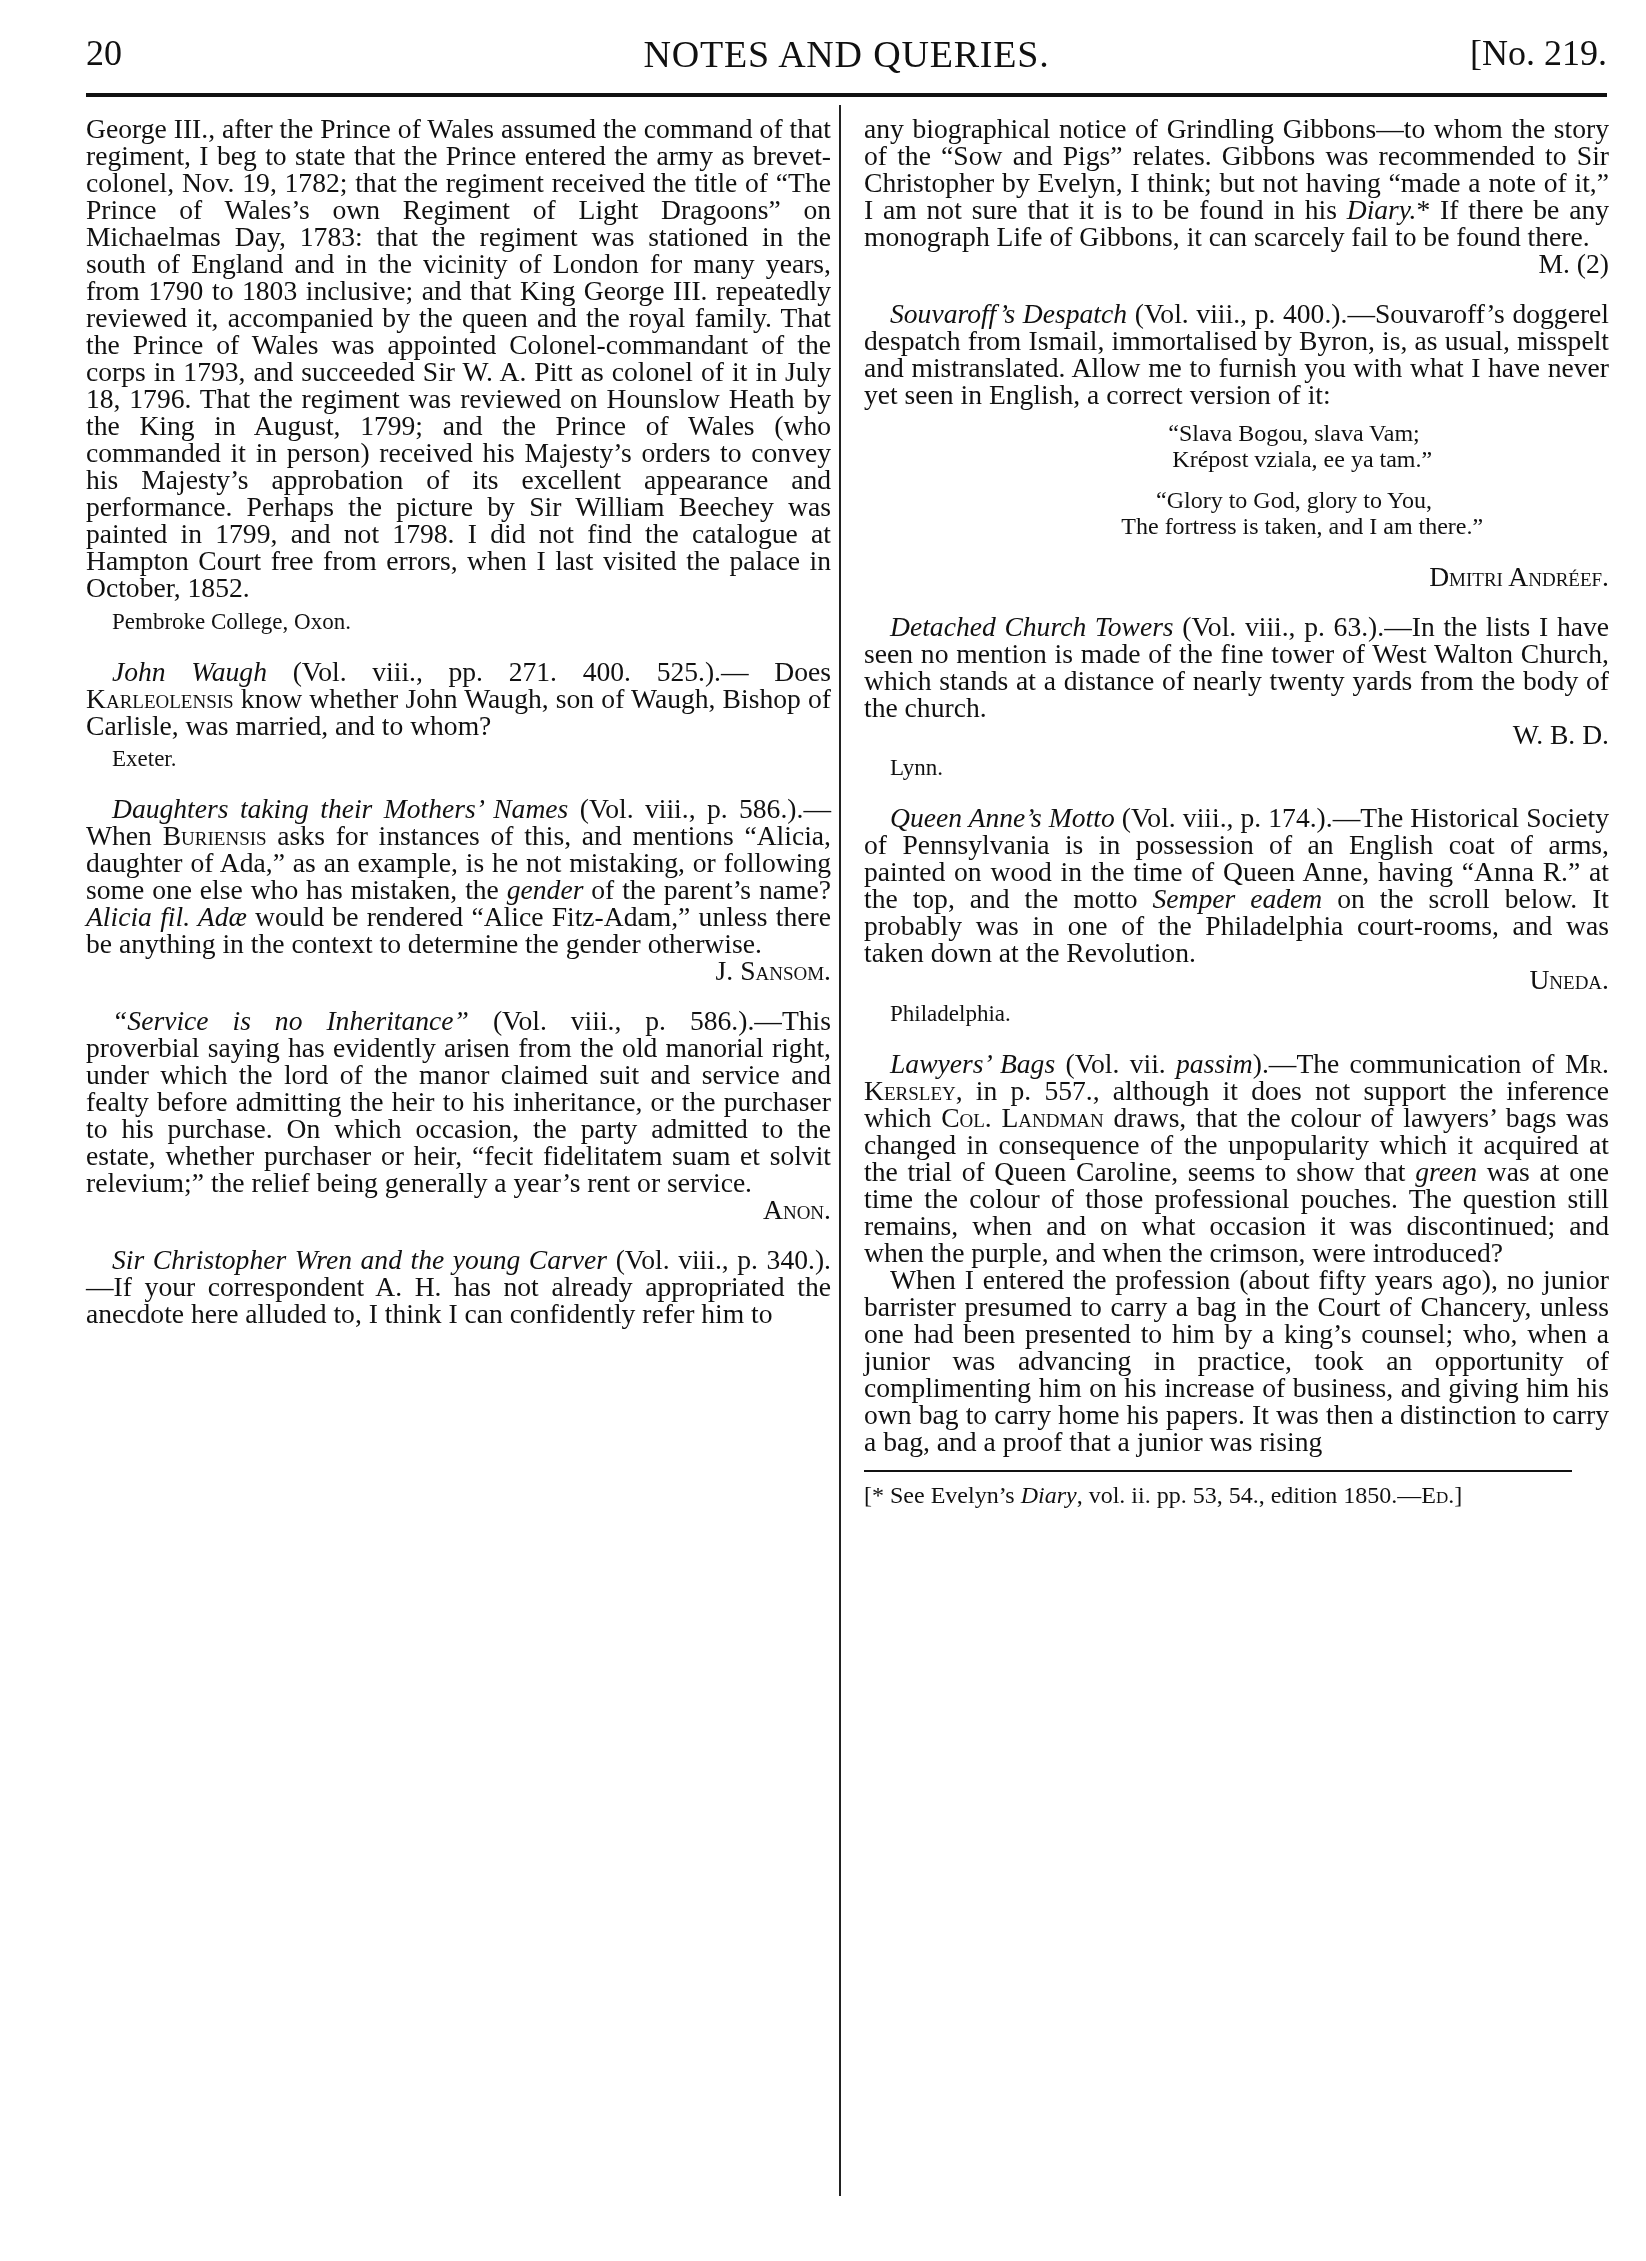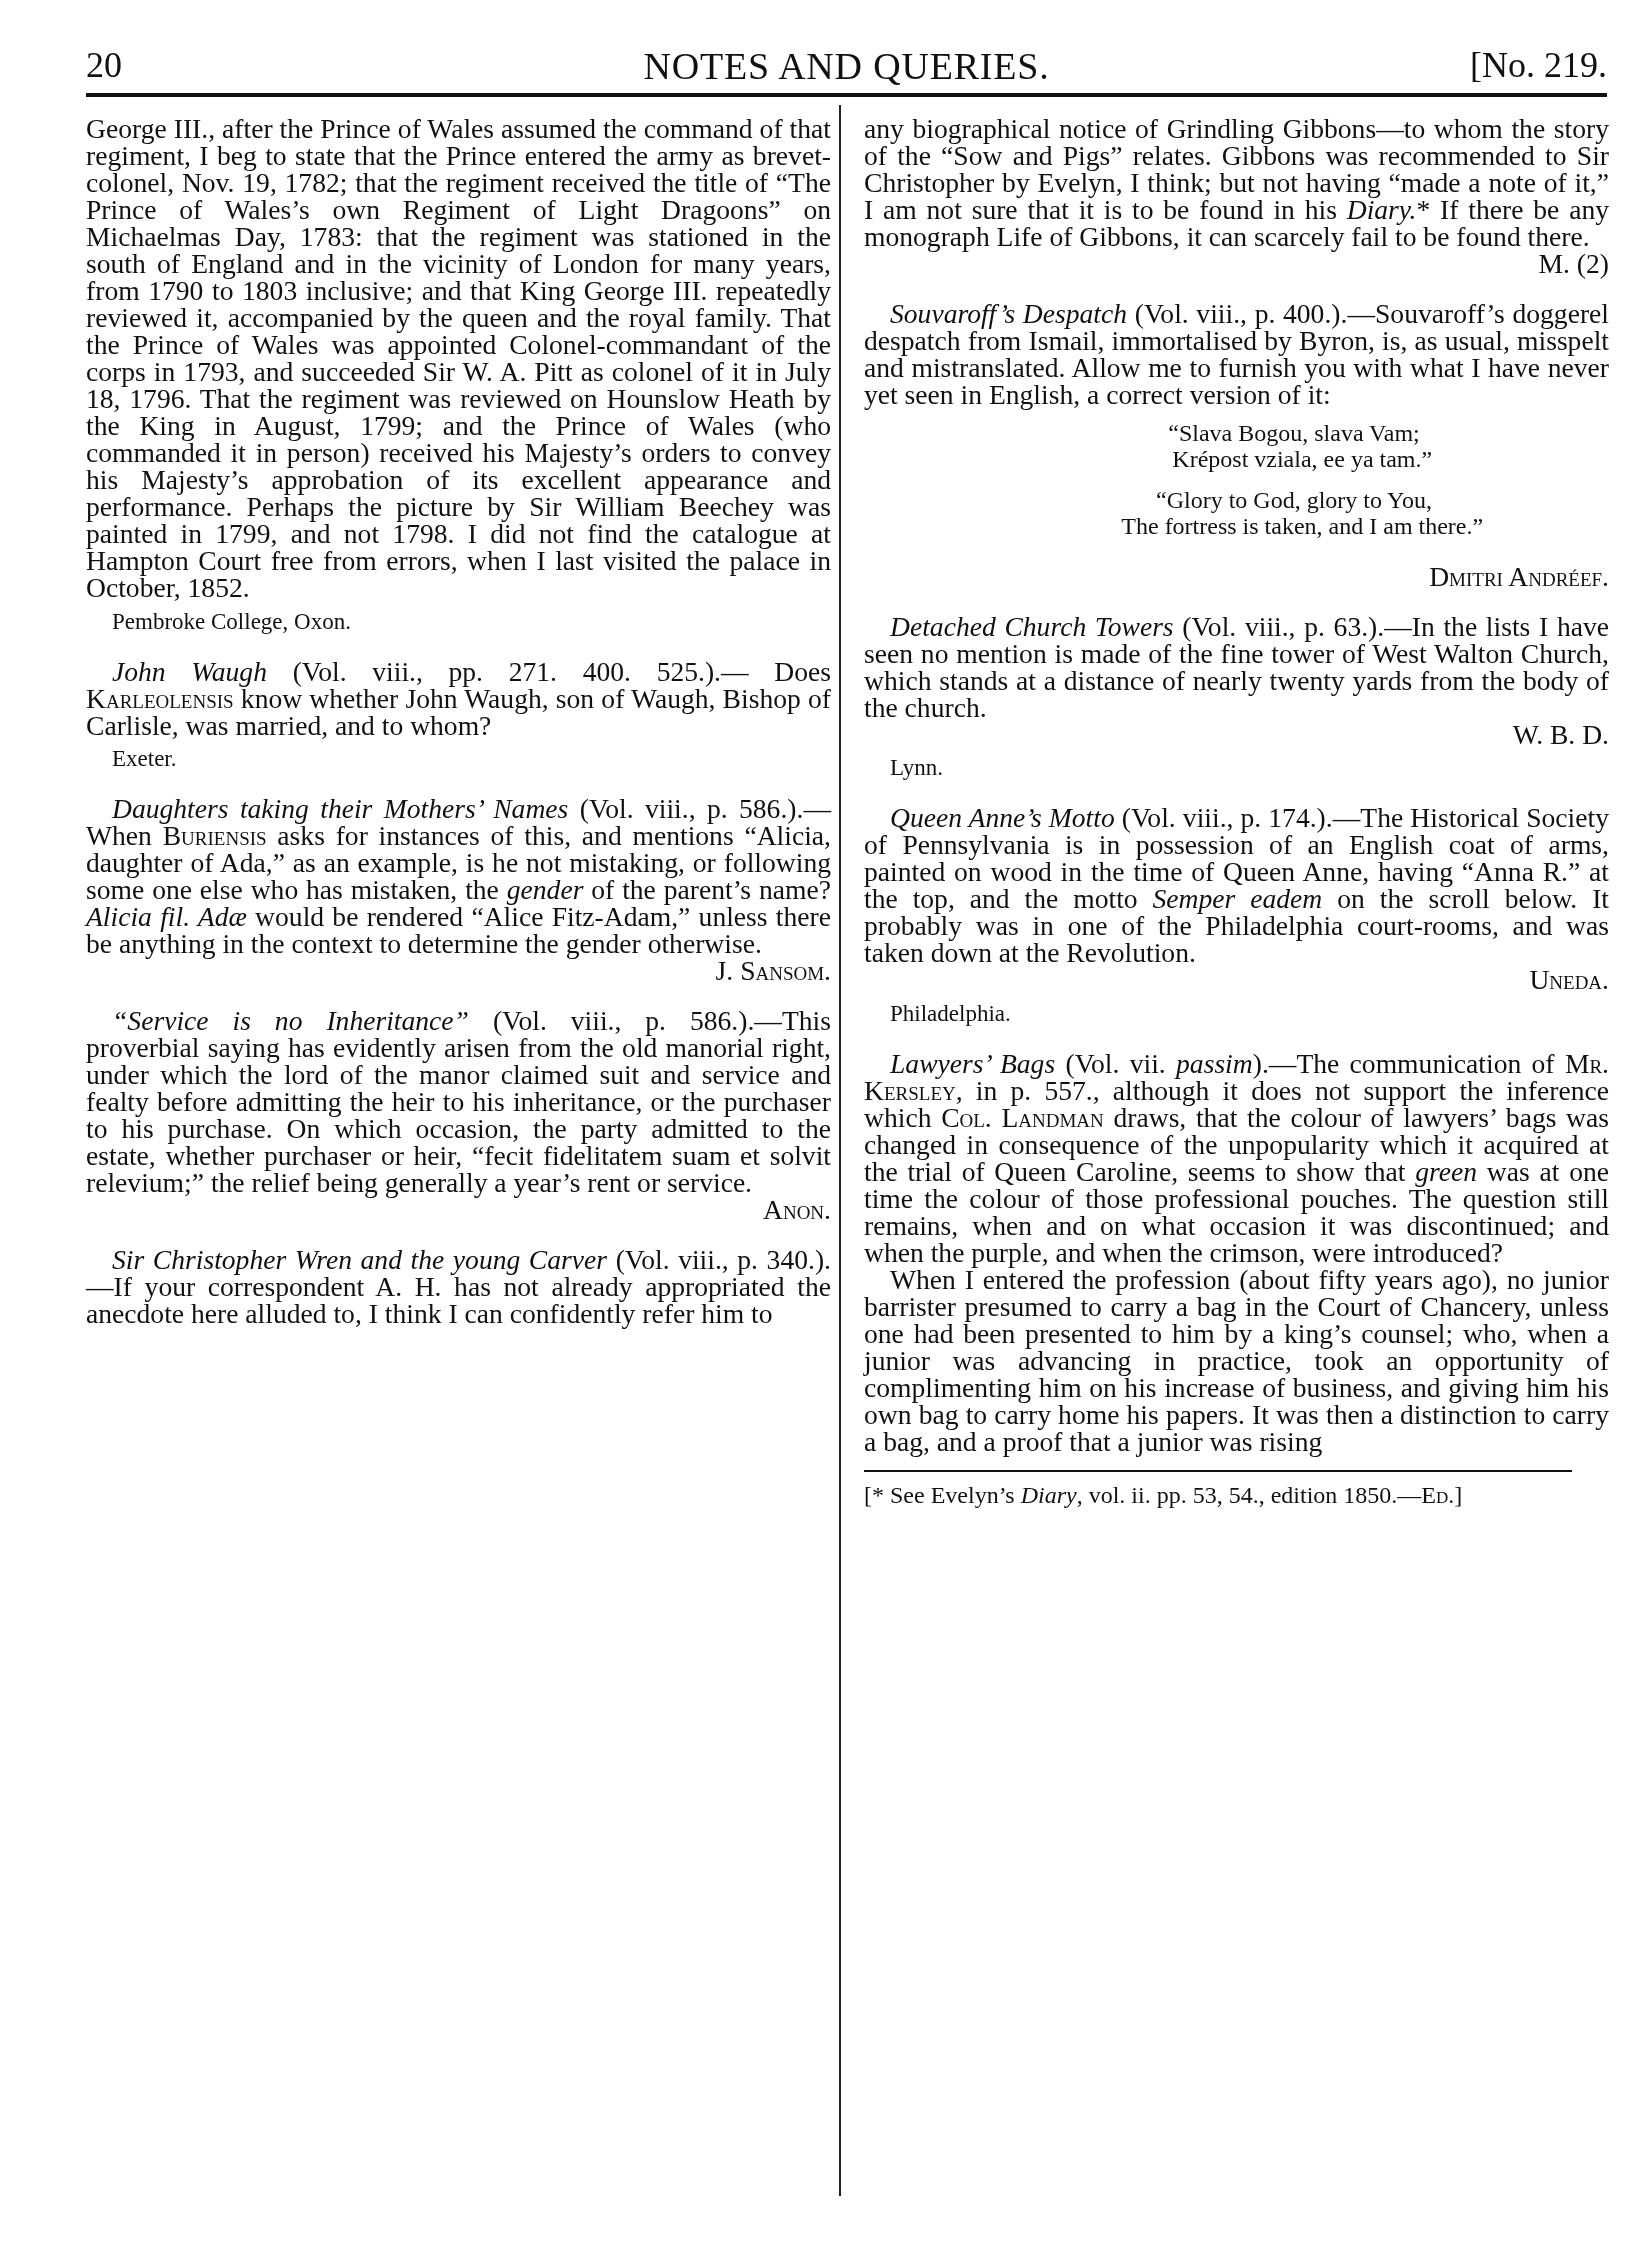--- a/index.html
+++ b/index.html
@@ -2,21 +2,21 @@
 <html style="font-size:13px"><head>
 <meta charset="utf-8">
 <style>
   html, body { margin: 0; padding: 0; background: #ffffff; }
   body {
     width: 1646px; height: 2261px; position: relative; overflow: hidden;
     font-family: "Liberation Serif", "DejaVu Serif", serif;
     color: #111111;
   }
   .header {
-    position: absolute; left: 86px; top: 44px; width: 1521px; height: 49px;
+    position: absolute; left: 86px; top: 32px; width: 1521px; height: 49px;
   }
   .header .pagenum { position: absolute; left: 0; top: 0; font-size: 36px; }
   .header .title { position: absolute; left: 0; right: 0; top: 0; text-align: center; font-size: 38px; letter-spacing: 0.8px; }
   .header .issue { position: absolute; right: 0; top: 0; font-size: 36px; }
   .header-rule {
     position: absolute; left: 86px; top: 93px; width: 1521px; height: 4.1px; background: #111;
   }
   .col-divider {
     position: absolute; left: 839px; top: 105px; width: 1.6px; height: 2091px; background: #222;
   }

